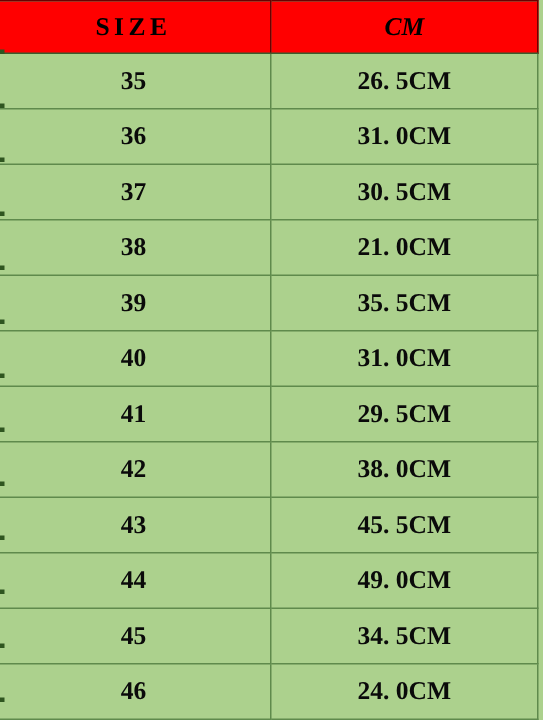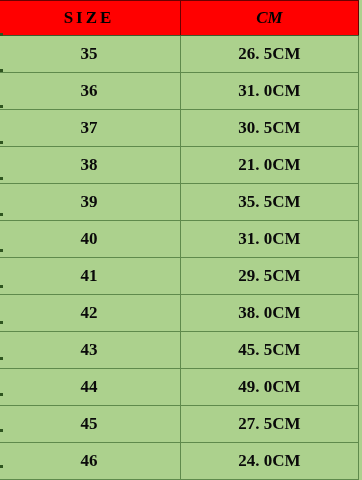--- a/index.html
+++ b/index.html
@@ -116,21 +116,21 @@
       <tr>
         <td>43</td>
         <td>45. 5CM</td>
       </tr>
       <tr>
         <td>44</td>
         <td>49. 0CM</td>
       </tr>
       <tr>
         <td>45</td>
-        <td>27. 5CM</td>
+        <td>34. 5CM</td>
       </tr>
       <tr>
         <td>46</td>
         <td>24. 0CM</td>
       </tr>
       <tr>
         <td>47</td>
         <td>28. 5CM</td>
       </tr>
     </tbody>

